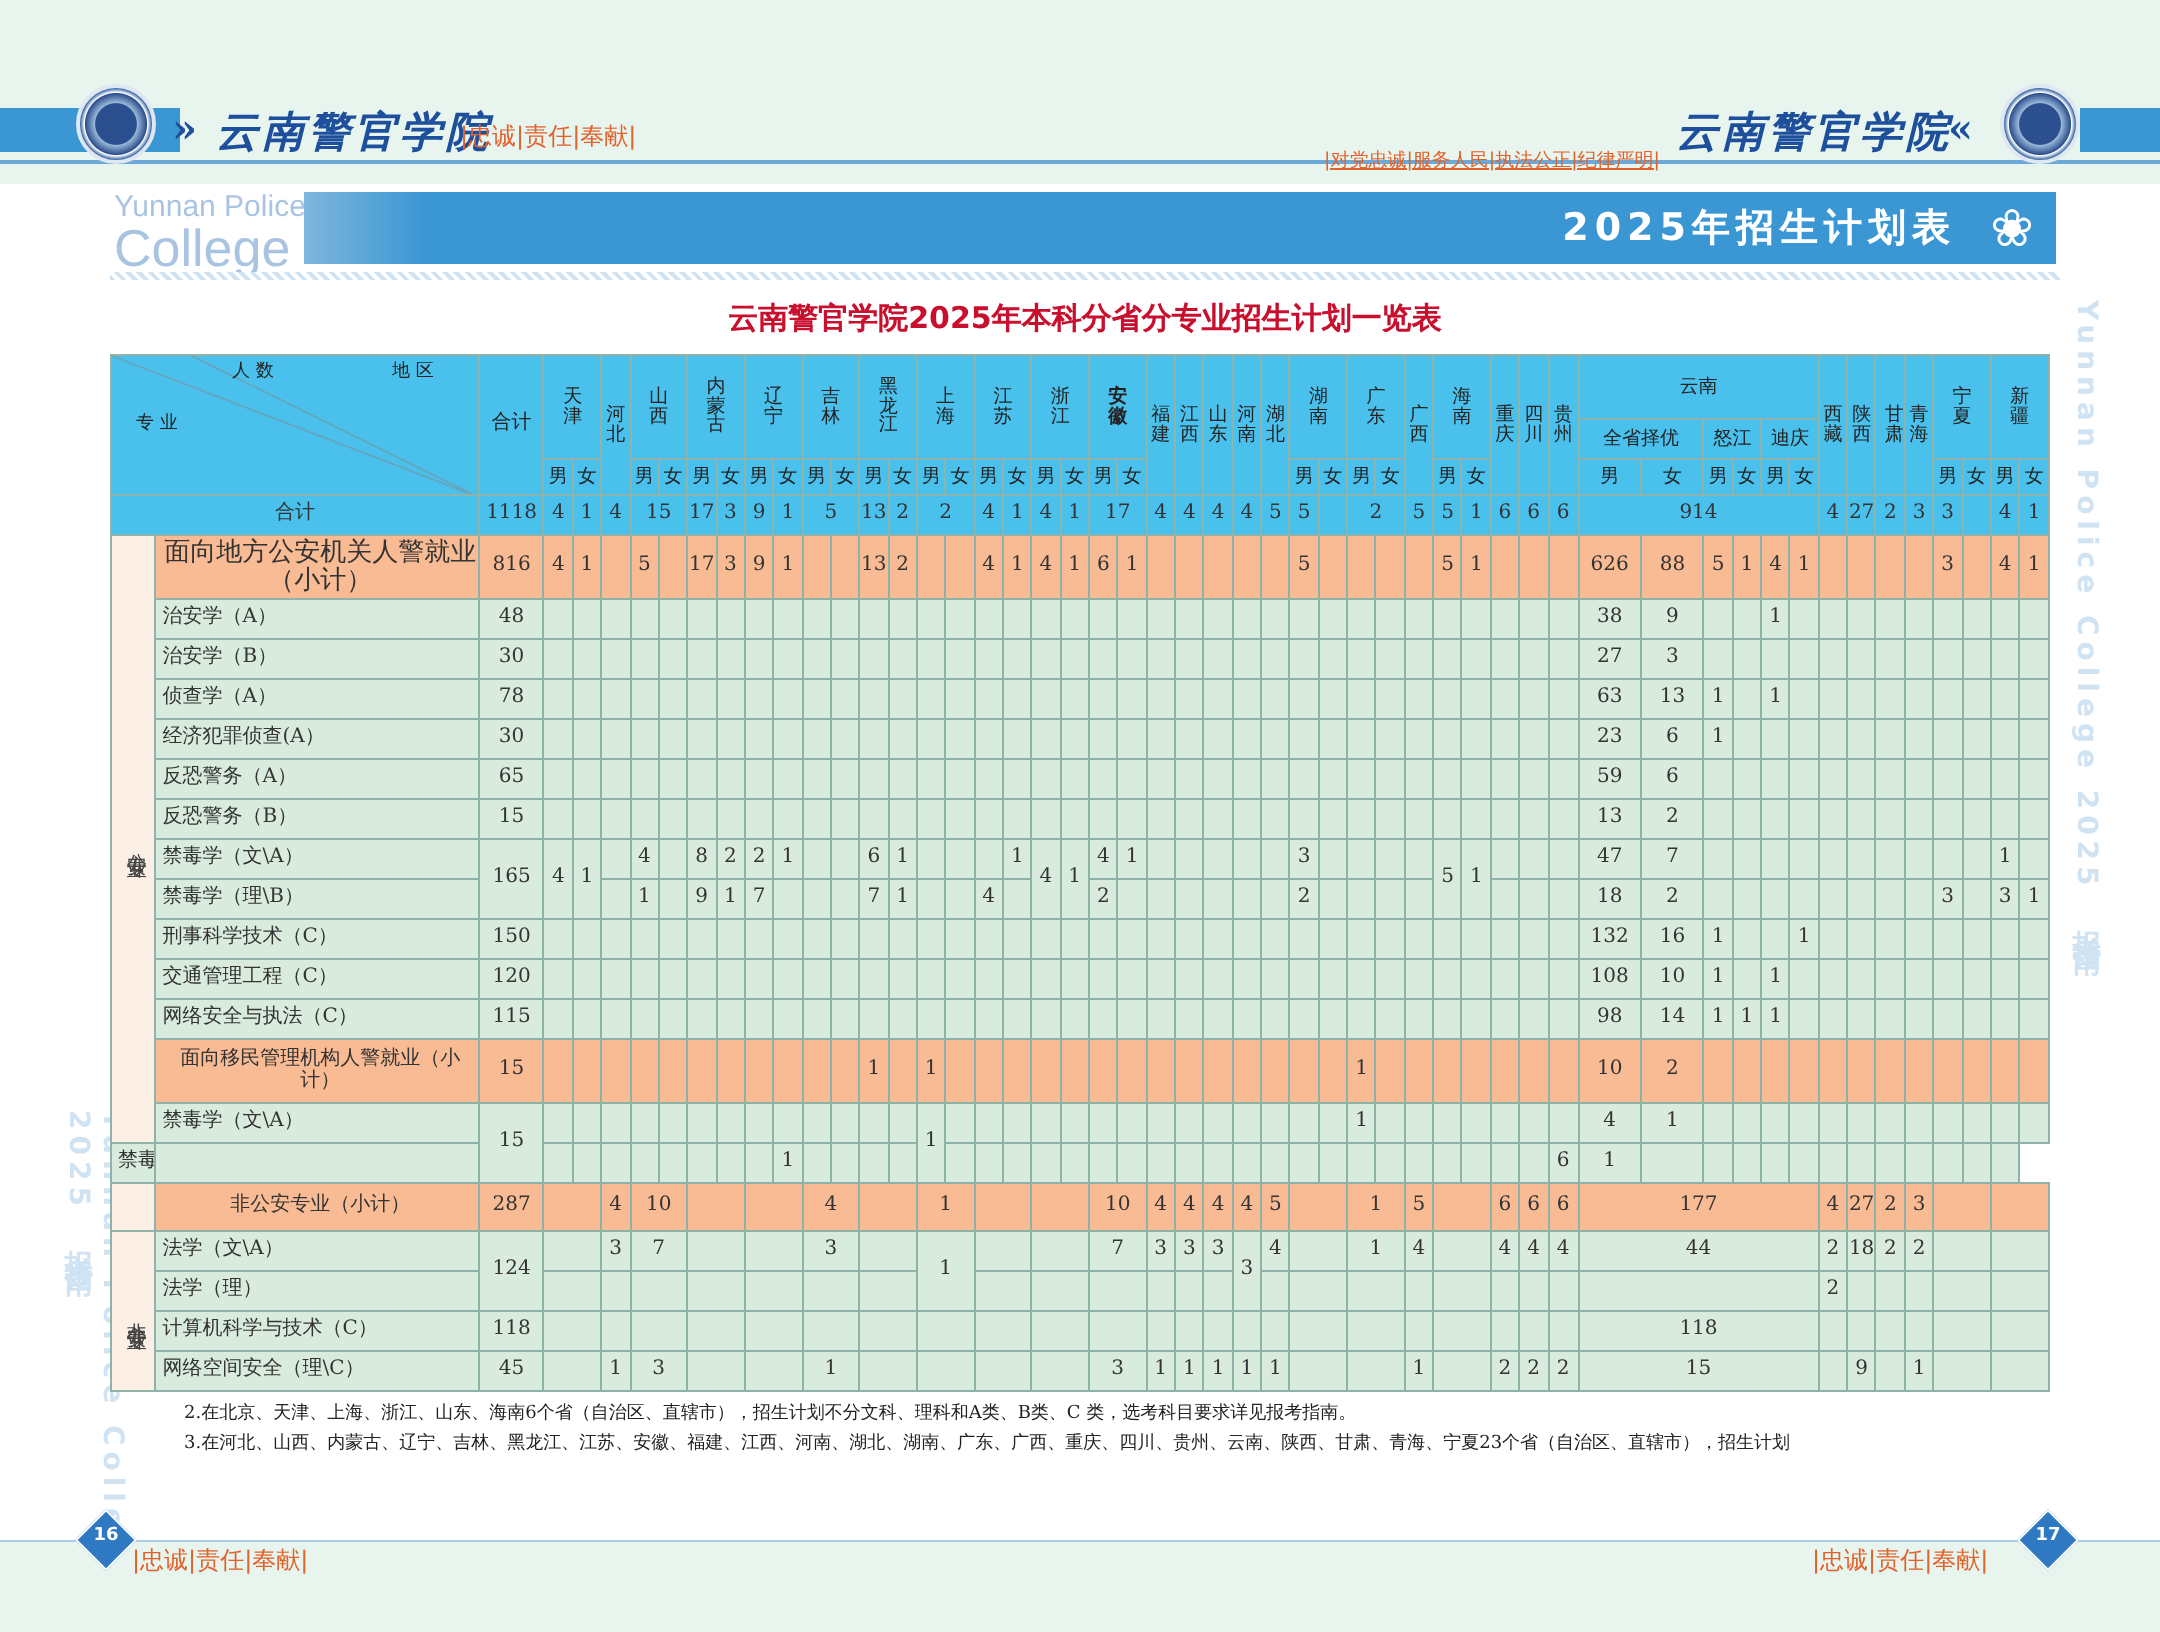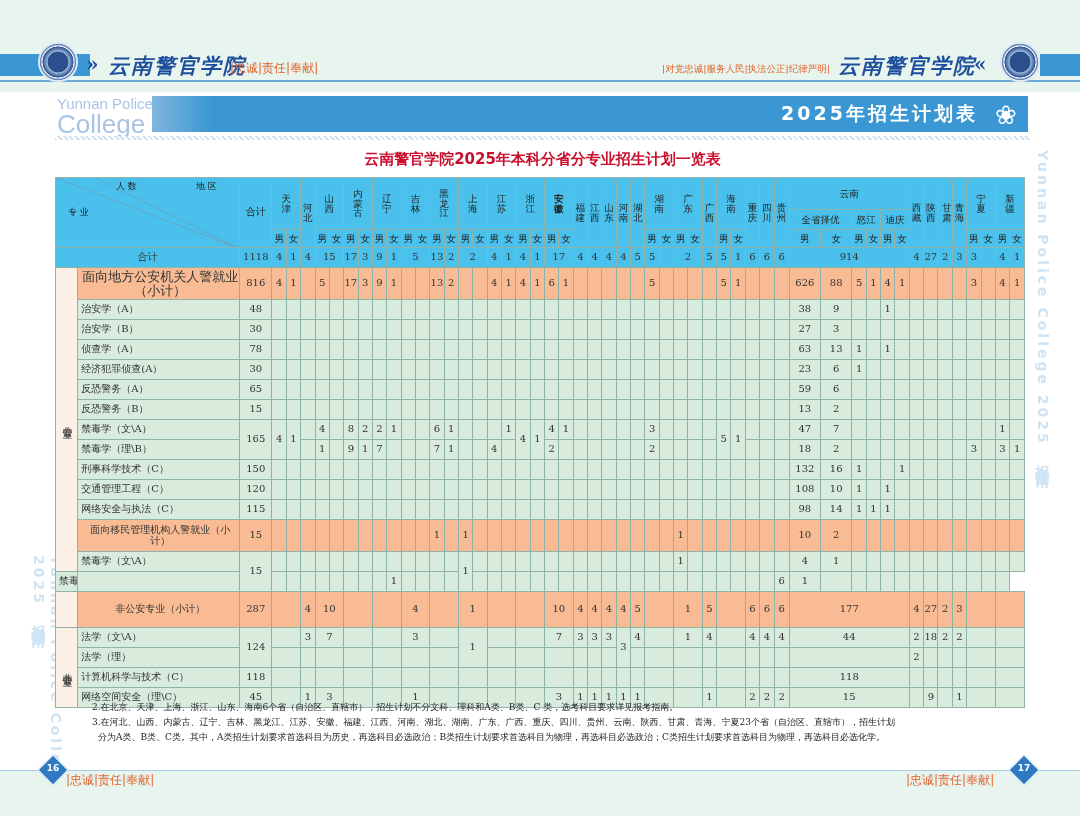--- a/index.html
+++ b/index.html
@@ -6,21 +6,21 @@
   body { width: 1080px; height: 816px; background: #ffffff; font-family: "DejaVu Serif", "Liberation Serif", serif; position: relative; overflow: hidden; color: #333; }
   .top-band { position: absolute; left: 0; top: 0; width: 1080px; height: 92px; background: #e8f4ee; }
   .top-bar { position: absolute; top: 54px; height: 22px; background: #3a97d3; }
   .top-bar.left { left: 0; width: 90px; }
   .top-bar.right { left: 1040px; width: 40px; }
   .top-line { position: absolute; left: 0; top: 80px; width: 1080px; height: 2px; background: #6aa9d8; }
   .emblem { position: absolute; top: 42px; width: 40px; height: 40px; border-radius: 50%; background: radial-gradient(circle, #2c4f8f 40%, #9ab8d8 42%, #2c4f8f 60%, #ffffff 62%, #3d6aa8 70%); border: 2px solid #dfe8f2; }
   .brand-name { position: absolute; top: 52px; font-family: "DejaVu Serif", serif; font-weight: bold; font-style: italic; font-size: 21px; color: #1d4f9c; letter-spacing: 2px; }
   .chev { position: absolute; top: 52px; font-size: 20px; color: #1d4f9c; font-weight: bold; }
   .motto { position: absolute; top: 60px; font-family: "DejaVu Sans", sans-serif; font-size: 12px; color: #e2622b; }
-  .motto-sm { position: absolute; top: 63px; font-family: "DejaVu Sans", sans-serif; font-size: 9.5px; color: #e2622b; }
+  .motto-sm { position: absolute; top: 74px; font-family: "DejaVu Sans", sans-serif; font-size: 9.5px; color: #e2622b; text-decoration: underline; }
   .en-logo { position: absolute; left: 57px; top: 96px; font-family: "Liberation Sans", sans-serif; color: #a9c4e3; line-height: 1; }
   .en-logo .l1 { font-size: 15px; }
   .en-logo .l2 { font-size: 26px; }
   .title-bar { position: absolute; left: 152px; top: 96px; width: 876px; height: 36px; background: #3a97d3; }
   .title-bar-img { position: absolute; left: 152px; top: 96px; width: 60px; height: 36px; background: linear-gradient(90deg, #7fb6dd, #3a97d3); }
   .title-text { position: absolute; right: 102px; top: 101px; font-family: "DejaVu Sans", sans-serif; font-weight: bold; font-size: 19px; color: #ffffff; letter-spacing: 3px; }
   .swirl { position: absolute; left: 985px; top: 96px; width: 42px; height: 38px; color: #ffffff; font-size: 26px; text-align: center; line-height: 38px; }
   .hatch { position: absolute; left: 55px; top: 136px; width: 975px; height: 4px; background: repeating-linear-gradient(45deg, #cfe3f2 0 2px, #ffffff 2px 4px); }
   .side-text { position: absolute; font-family: "DejaVu Sans", sans-serif; color: #cfe3f3; writing-mode: vertical-rl; font-weight: bold; font-size: 14px; letter-spacing: 3px; }
   .table-title { position: absolute; left: 55px; top: 150px; width: 975px; text-align: center; font-family: "DejaVu Sans", sans-serif; font-weight: bold; font-size: 15px; color: #c8102e; }
@@ -1061,21 +1061,21 @@
         <td></td>
         <td></td>
         <td></td>
         <td></td>
         <td></td>
         <td></td>
         <td></td>
         <td></td>
         <td></td>
       </tr>
-      <tr class="sub" style="height: 36px;">
+      <tr class="sub" style="height: 24px;">
         <td class="grp"></td>
         <td class="major center">非公安专业（小计）</td>
         <td>287</td>
         <td colspan="2"></td>
         <td>4</td>
         <td colspan="2">10</td>
         <td colspan="2"></td>
         <td colspan="2"></td>
         <td colspan="2">4</td>
         <td colspan="2"></td>
@@ -1236,21 +1236,20 @@
         <td>1</td>
         <td colspan="2"></td>
         <td colspan="2"></td>
       </tr>
     </tbody>
 </table>
 
 <div class="notes">
   <div class="n">2.在北京、天津、上海、浙江、山东、海南6个省（自治区、直辖市），招生计划不分文科、理科和A类、B类、C 类，选考科目要求详见报考指南。</div>
   <div class="n">3.在河北、山西、内蒙古、辽宁、吉林、黑龙江、江苏、安徽、福建、江西、河南、湖北、湖南、广东、广西、重庆、四川、贵州、云南、陕西、甘肃、青海、宁夏23个省（自治区、直辖市），招生计划</div>
-  <div class="n c">分为A类、B类、C类。其中，A类招生计划要求首选科目为历史，再选科目必选政治；B类招生计划要求首选科目为物理，再选科目必选政治；C类招生计划要求首选科目为物理，再选科目必选化学。</div>
 </div>
 
 <div class="bottom-band"></div>
 <div class="page-badge" style="left:42px;"></div>
 <div class="page-num" style="left:42px;">16</div>
 <div class="bottom-motto" style="left:66px;">|忠诚|责任|奉献|</div>
 <div class="bottom-motto" style="left:906px;">|忠诚|责任|奉献|</div>
 <div class="page-badge" style="left:1013px;"></div>
 <div class="page-num" style="left:1013px;">17</div>
 

